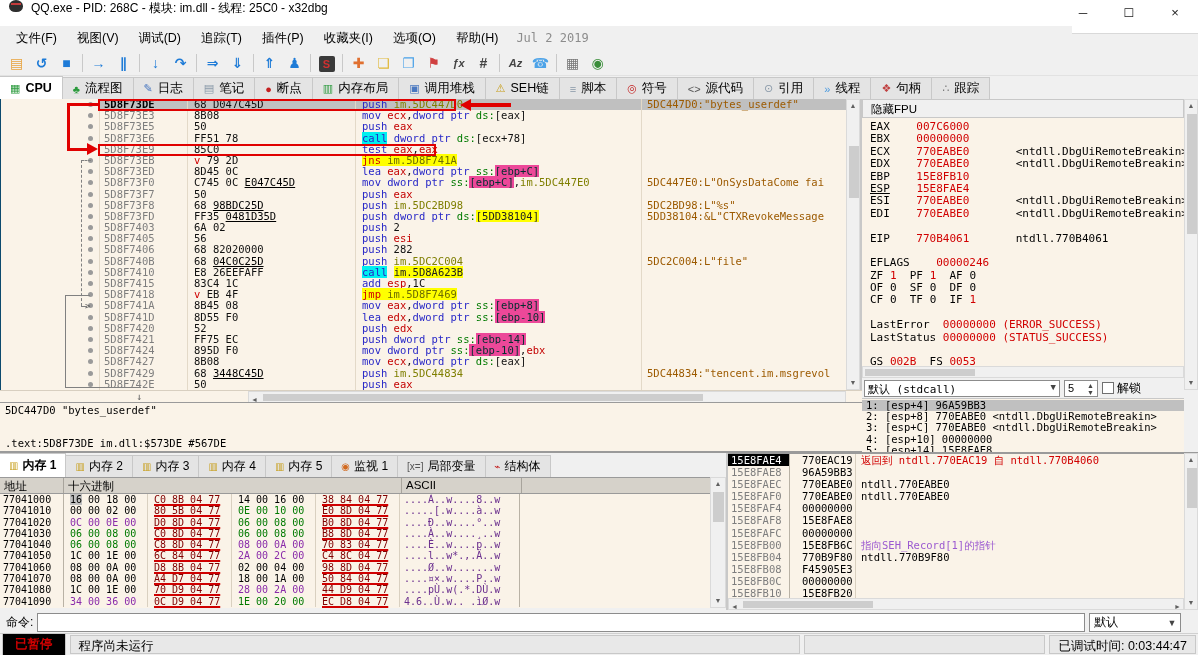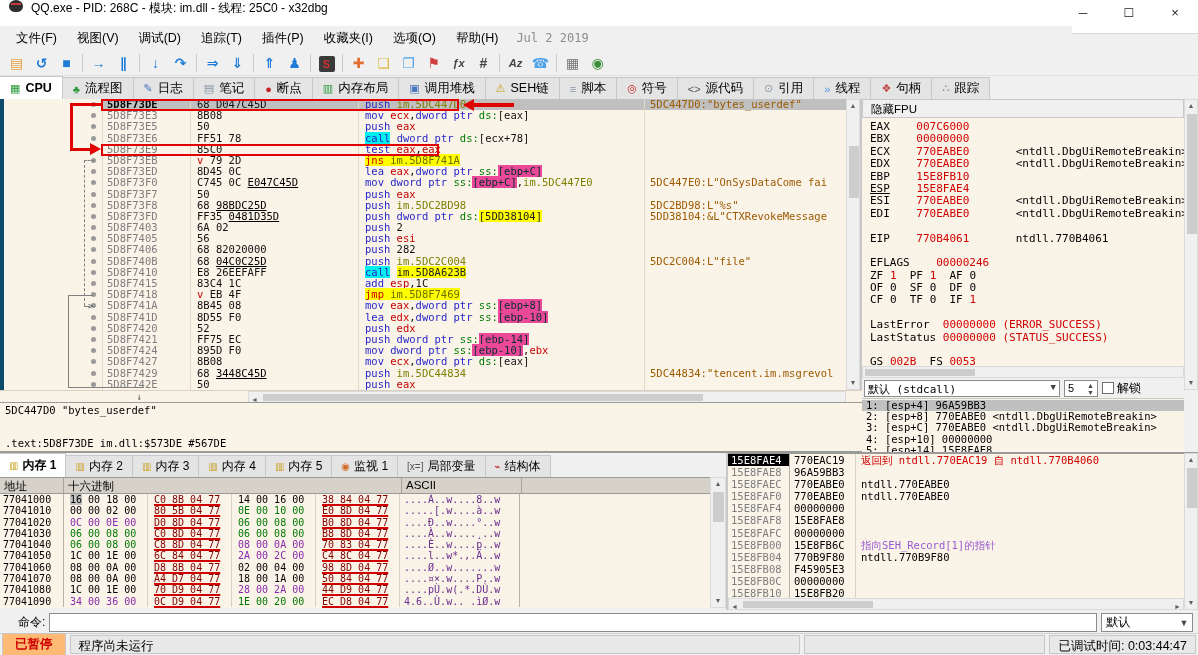--- a/index.html
+++ b/index.html
@@ -27,21 +27,21 @@
   .tsep{width:1px;height:18px;background:#C9C9C9;margin:0 3px}
   .badge-s{display:inline-block;width:16px;height:16px;line-height:16px;background:#3A3A3A;color:#D03030;font-size:11px;font-weight:bold;border-radius:2px;margin-top:3px}
 
   
   #tabbar{left:0;top:76px;width:1198px;height:23px;background:#F0F0F0;display:flex;align-items:flex-end}
   .tab{height:22px;display:flex;align-items:center;padding:0 10px;border:1px solid #C8C8C8;border-bottom:none;background:#E4E4E4;font-size:12.5px;margin-left:-1px}
   .tab.active{background:#FFFFFF;height:23px;font-weight:bold}
   .tab .ticon{margin-right:5px;font-size:11px}
 
   
-  #disasm{left:0;top:99px;width:846px;height:291px;background:#FAF3E8;overflow:hidden;border-left:4px solid #0c4a6e}
+  #disasm{left:0;top:99px;width:846px;height:291px;background:#FAF3E8;overflow:hidden;border-left:1px solid #0c4a6e}
   .drow{display:flex;height:11.2px;line-height:11.3px;font-size:10.5px;font-family:"DejaVu Sans Mono",monospace;white-space:pre}
   .c-gut{width:98px;flex:none;position:relative}
   .dot{position:absolute;left:87px;top:3px;width:5px;height:5px;border-radius:50%;background:#9A9A9A}
   .c-addr{width:88px;flex:none;color:#7E7E7E;border-left:1px solid #E3D9C8;padding-left:4px}
   .c-bytes{width:168px;flex:none;border-left:1px solid #E3D9C8;padding-left:6px;color:#111}
   .c-instr{width:286px;flex:none;border-left:1px solid #E3D9C8;padding-left:6px}
   .c-com{flex:1;border-left:1px solid #E3D9C8;padding-left:5px}
   .drow.sel .c-addr,.drow.sel .c-bytes,.drow.sel .c-instr,.drow.sel .c-com{background:#C0C0C0}
   .drow.sel .c-addr{color:#000;font-weight:bold}
   .tk.m,.tk.k{color:#2727C7}
@@ -120,36 +120,36 @@
   .g-ptr{color:#800000;text-decoration:underline;text-decoration-color:#D00000;text-decoration-thickness:1.5px}
   .bsel{background:#C0C0C0}
   #dump-vscroll{left:710px;top:477px;width:16px;height:131px}
   #splitter-b{left:726px;top:453px;width:2px;height:157px;background:#C8C8C8}
 
   
   #stack{left:728px;top:453px;width:456px;height:145px;background:#FAF3E8;border-top:1px solid #9A9A9A;overflow:hidden}
   .srow{display:flex;height:12.1px;line-height:12.1px;font-size:10.5px;font-family:"DejaVu Sans Mono",monospace;white-space:pre}
   .s-addr{width:62px;flex:none;color:#7E7E7E;padding-left:3px;border-right:1px solid #B9B2A5}
   .s-addr.sel{background:#000;color:#FFF}
-  .s-val{width:66px;flex:none;color:#000;padding-left:4px;border-right:1px solid #D9D0C0}
+  .s-val{width:66px;flex:none;color:#000;padding-left:12px;border-right:1px solid #D9D0C0}
   .s-com{flex:1;padding-left:5px}
   .cm-red{color:#D00000}.cm-pur{color:#9B59D0}.cm-k{color:#000}
   #stack-hscroll{left:728px;top:598px;width:456px;height:12px}
   #stack-vscroll{left:1184px;top:453px;width:14px;height:157px}
 
   
   #cmdbar{left:0;top:612px;width:1198px;height:21px;background:#F0F0F0;display:flex;align-items:center}
-  #cmd-label{font-size:12px;padding:0 4px 0 18px}
+  #cmd-label{font-size:12px;padding:0 4px 0 6px}
   #cmd-input{width:1048px;height:19px;background:#FFF;border:1px solid #8C8C8C;font-size:11px;font-family:"DejaVu Sans Mono",monospace;padding:0 3px}
   #cmd-combo{width:92px;height:19px;background:#FFF;border:1px solid #8C8C8C;margin-left:4px;font-size:12px;display:flex;align-items:center;padding:0 4px}
   #cmd-combo .dd{margin-left:auto;color:#444;font-size:9px}
 
   
   #statusbar{left:0;top:633px;width:1198px;height:22px;background:#F0F0F0;border-top:1px solid #D0D0D0;display:flex;align-items:center}
-  #status-state{background:#fdba74;color:#D00000;font-weight:bold;font-size:12.5px;padding:2px 12px;border:1px solid #C8C8C8;margin-left:2px}
+  #status-state{background:#000000;color:#D00000;font-weight:bold;font-size:12.5px;padding:2px 12px;border:1px solid #C8C8C8;margin-left:2px}
   #status-msg{background:#E8E8E8;border:1px solid #C8C8C8;font-size:12.5px;padding:2px 8px;width:730px;margin-left:4px;height:19px}
   #status-spacer{flex:1;background:#E8E8E8;border:1px solid #C8C8C8;height:19px;margin-left:4px}
   #status-time{background:#E8E8E8;border:1px solid #C8C8C8;font-size:12.5px;padding:2px 8px;margin:0 2px 0 4px;height:19px}
 </style>
 </head>
 <body>
 
 <div id="titlebar" class="abs">
   <div id="app-icon"></div>
   <div id="win-title">QQ.exe - PID: 268C - 模块: im.dll - 线程: 25C0 - x32dbg</div>

